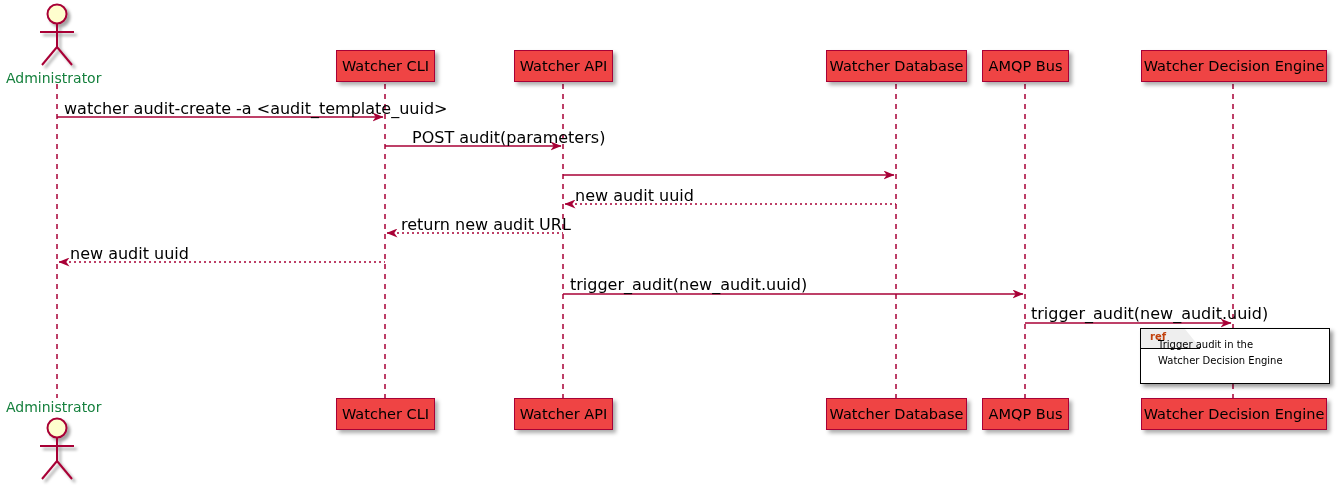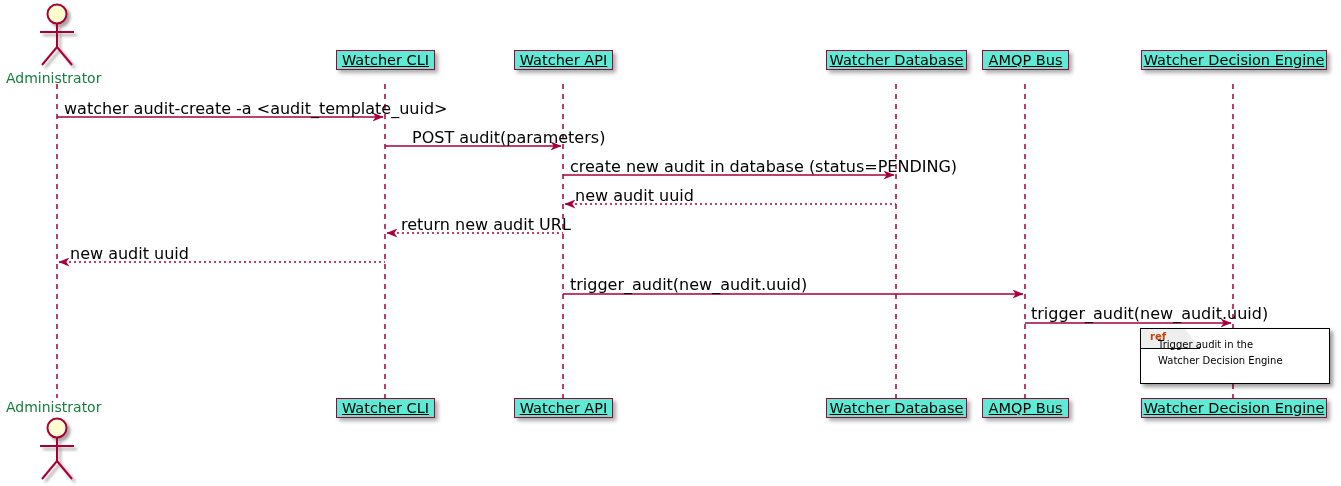--- a/index.html
+++ b/index.html
@@ -20,32 +20,31 @@
   svg.layer {
     position: absolute;
     left: 0;
     top: 0;
     width: 1341px;
     height: 486px;
   }
   
   .pbox {
     position: absolute;
-    background: #5eead4;
+    background: #ef4444;
     border: 1.5px solid #A80036;
     box-sizing: border-box;
     box-shadow: 3px 3px 4px rgba(0,0,0,0.33);
     display: flex;
     align-items: center;
     justify-content: center;
-    height: 20px;
+    height: 32px;
     font-size: 14.5px;
     color: #000000;
     white-space: nowrap;
-    text-decoration: underline;
   }
   .pbox span {
     display: block;
     line-height: 1;
     padding: 0 1px;
   }
   .actor-label {
     position: absolute;
     font-size: 14px;
     color: #15803d;
@@ -194,21 +193,20 @@
   </div>
   <div class="pbox" style="left:1141px; top:398px; width:186px;">
     <span>Watcher Decision Engine</span>
   </div>
 
   <div class="actor-label" style="left:6px; top:70px;">Administrator</div>
   <div class="actor-label" style="left:6px; top:399px;">Administrator</div>
 
   <div class="msg-label" style="left:64px; top:101px;">watcher audit-create -a &lt;audit_template_uuid&gt;</div>
   <div class="msg-label" style="left:392px; top:130px;margin-left:20px;">POST audit(parameters)</div>
-  <div class="msg-label" style="left:570px; top:159px;">create new audit in database (status=PENDING)</div>
   <div class="msg-label" style="left:575px; top:188px;">new audit uuid</div>
   <div class="msg-label" style="left:401px; top:217px;text-align:right;">return new audit URL</div>
   <div class="msg-label" style="left:70px; top:246px;">new audit uuid</div>
   <div class="msg-label" style="left:570px; top:277px;">trigger_audit(new_audit.uuid)</div>
   <div class="msg-label" style="left:1031px; top:306px;">trigger_audit(new_audit.uuid)</div>
 
   <div class="refbox" style="left:1140px; top:328px; width:190px; height:56px;">
     <div class="ref-tab"></div>
     <div class="ref-tab-clip"></div>
     <div class="ref-kw">ref</div>

